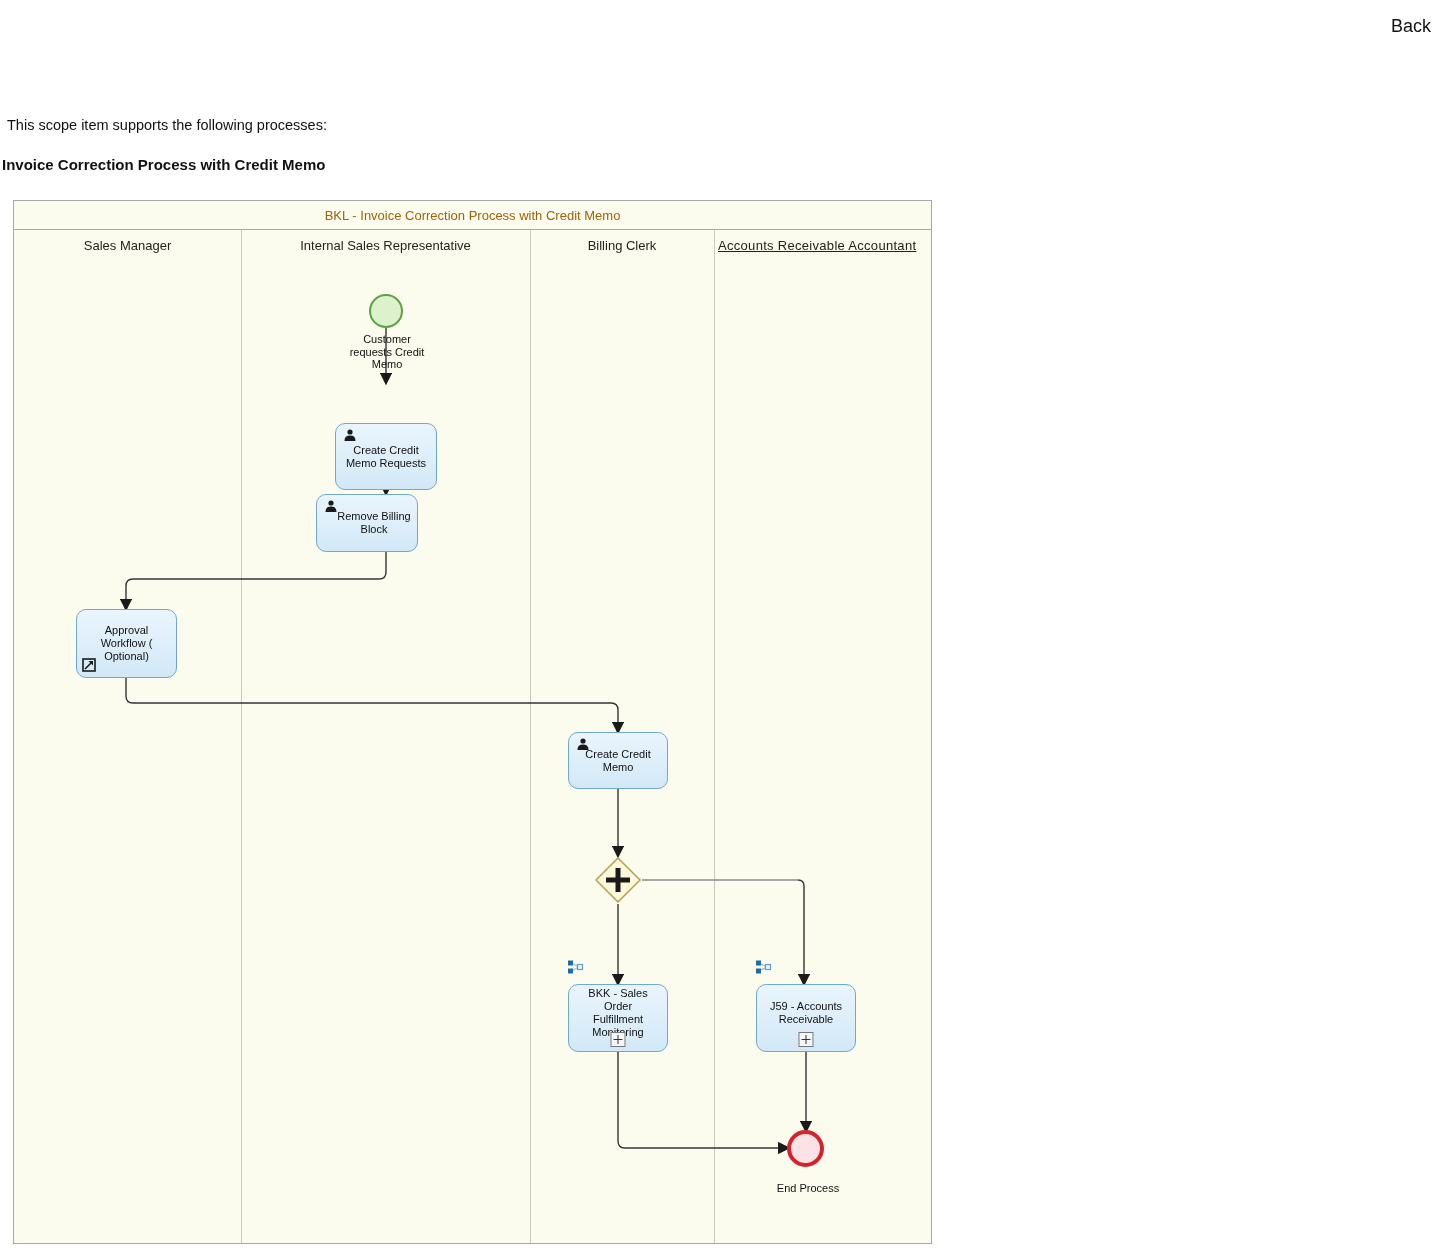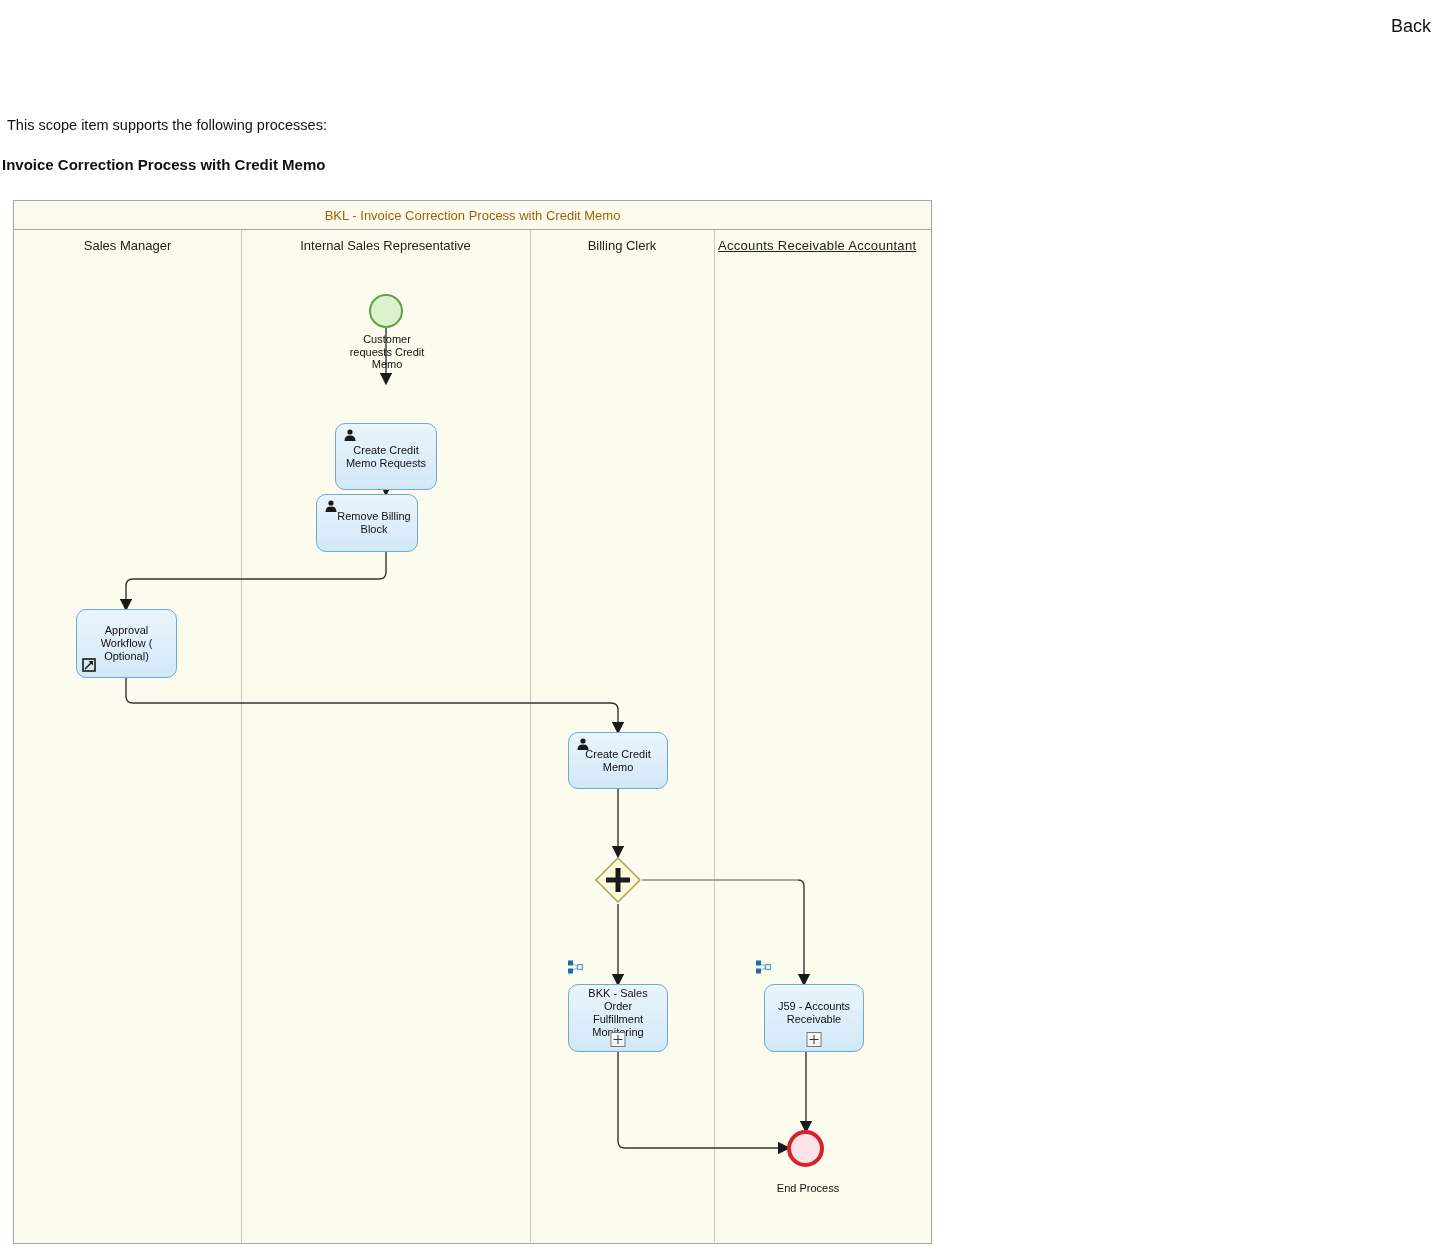--- a/index.html
+++ b/index.html
@@ -143,21 +143,21 @@
       <rect x="1" y="0.5" width="5" height="5" fill="#1b6ca8"></rect>
       <rect x="1" y="8.5" width="5" height="5" fill="#1b6ca8"></rect>
       <rect x="10.5" y="4.5" width="5" height="5" fill="#eaf4fb" stroke="#5f9fc7" stroke-width="1.2"></rect>
     </svg>
 
     <div class="node task" style="left:554px;top:783px;width:100px;height:68px;padding-bottom:10px;">
       <span class="txt" style="width:66px;">BKK - Sales Order Fulfillment Monitoring</span>
       <span class="plus-marker"></span>
     </div>
 
-    <div class="node task" style="left:742px;top:783px;width:100px;height:68px;padding-bottom:10px;margin-left:8px;">
+    <div class="node task" style="left:742px;top:783px;width:100px;height:68px;padding-bottom:10px;">
       <span class="txt" style="width:88px;">J59 - Accounts Receivable</span>
       <span class="plus-marker"></span>
     </div>
 
     <div class="node event-circle end-event"></div>
     <div class="node-label" style="left:754px;top:981px;width:80px;">End Process</div>
 
   </div>
 </div>
 

